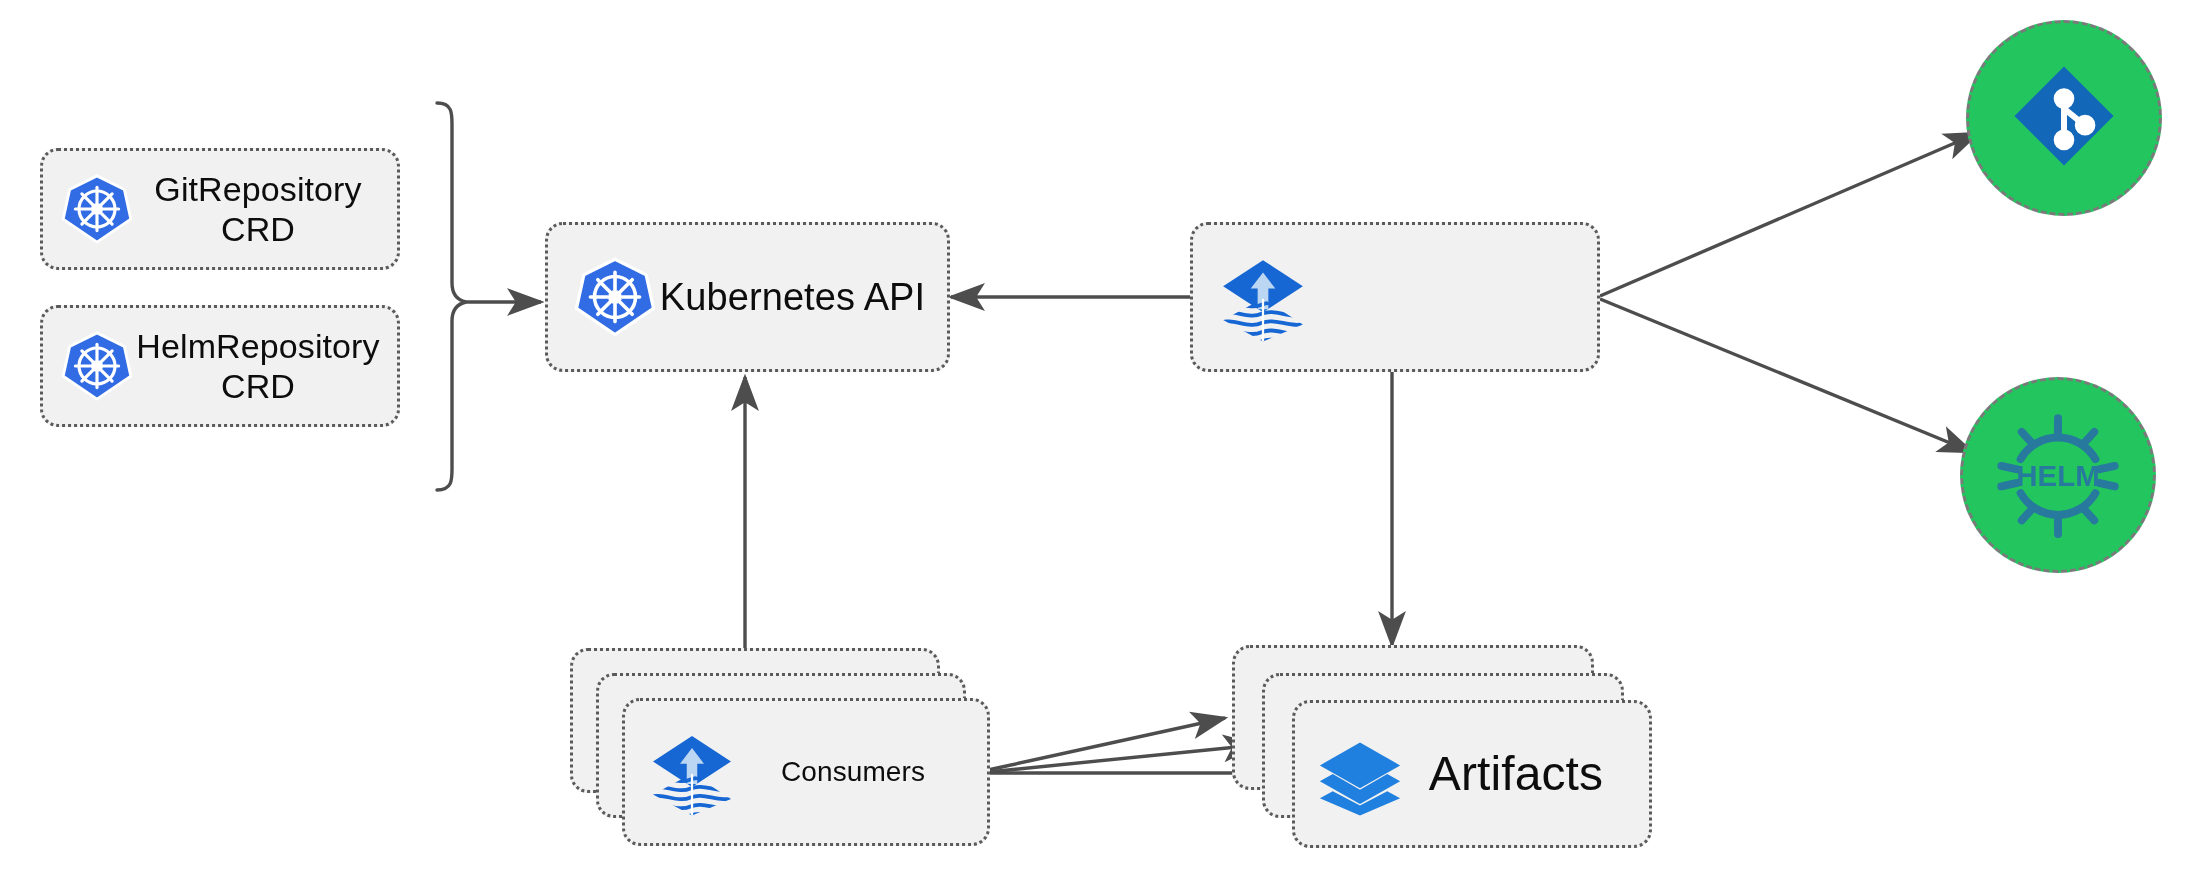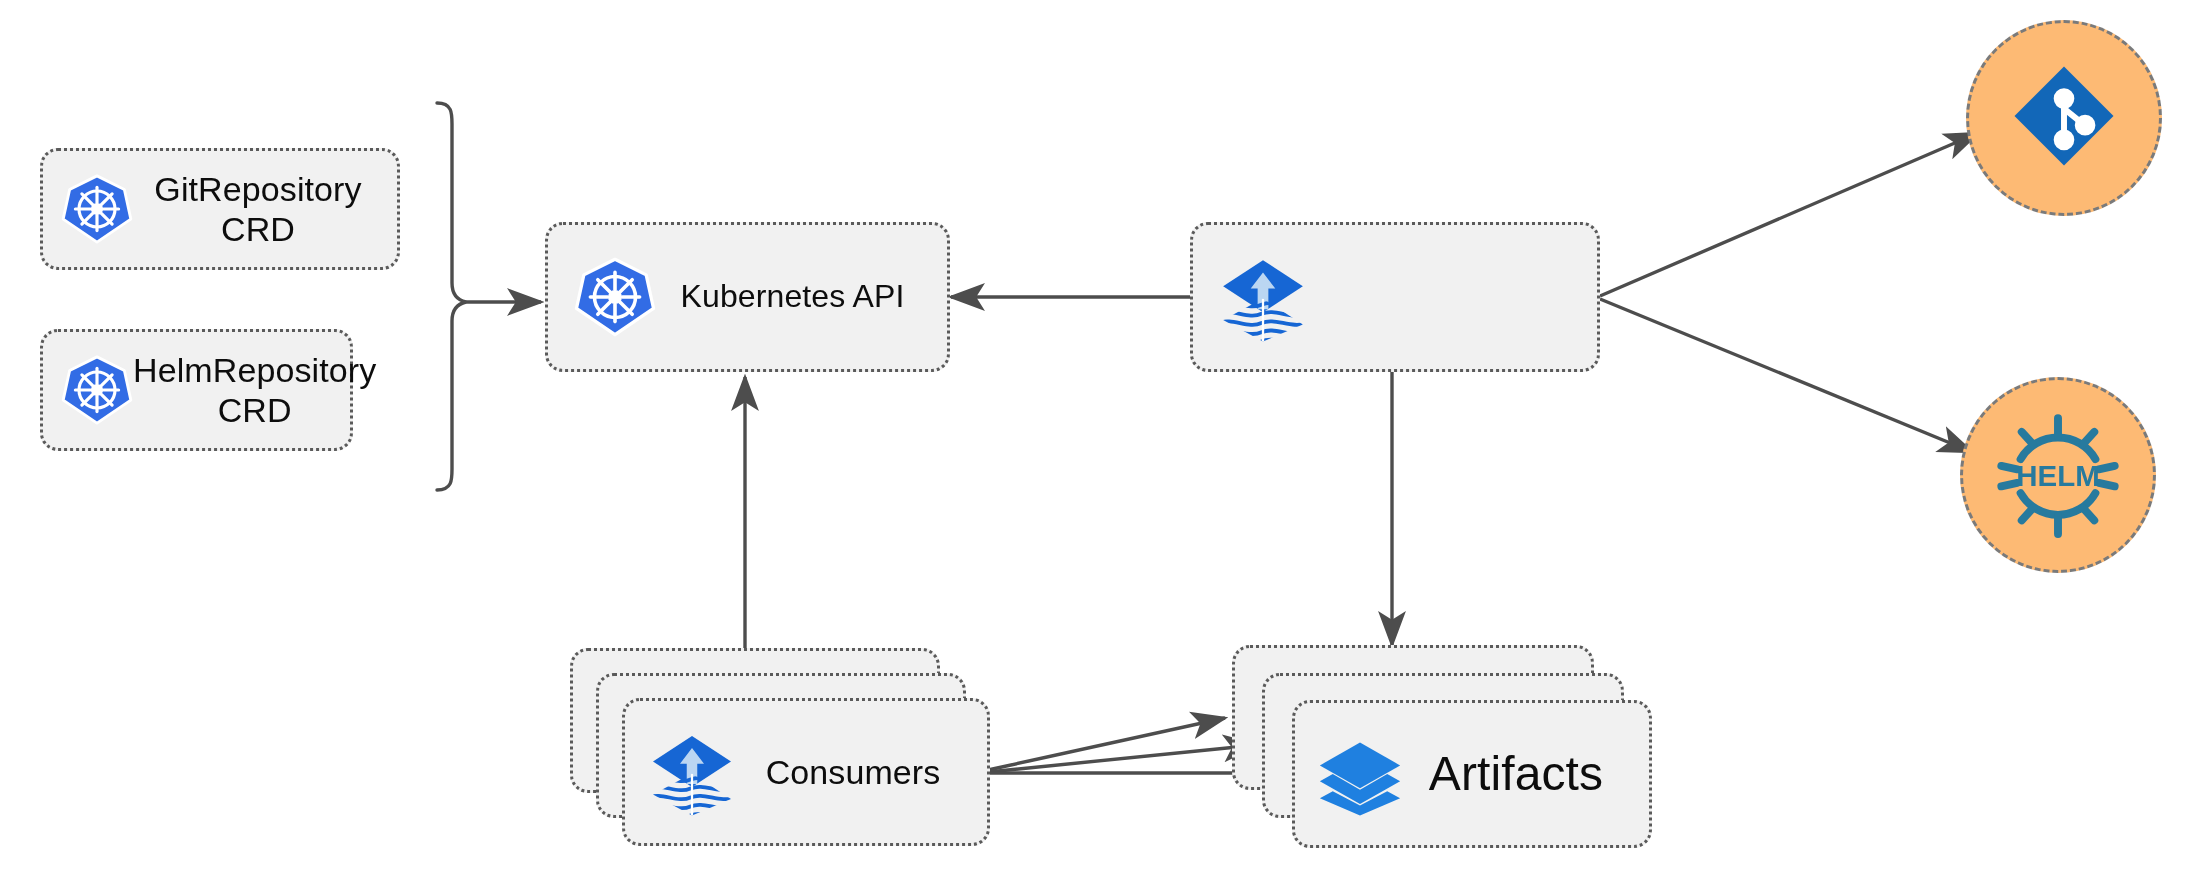--- a/index.html
+++ b/index.html
@@ -52,41 +52,41 @@
     background: #f1f1f1;
     border: 3px dotted #5a5a5a;
     border-radius: 18px;
   }
 
   
   .circle-node {
     position: absolute;
     box-sizing: border-box;
     border-radius: 50%;
-    background: #fdba74;
+    background: #22c55e;
     border: 3px dashed #7a7a7a;
     display: flex;
     align-items: center;
     justify-content: center;
   }
 
   
   #connectors {
     position: absolute;
     left: 0;
     top: 0;
     width: 2198px;
     height: 878px;
     pointer-events: none;
   }
 
   .crd-label { font-size: 34px; }
-  .api-label { font-size: 32px; }
+  .api-label { font-size: 38px; }
   .src-label { font-size: 38px; }
-  .cons-label { font-size: 34px; }
+  .cons-label { font-size: 28px; }
   .art-label { font-size: 48px; }
 </style>
 </head>
 <body>
 
 <div id="canvas">
 
   <svg id="connectors" viewBox="0 0 2198 878" xmlns="http://www.w3.org/2000/svg">
     <defs>
       <marker id="arrowhead" markerWidth="11" markerHeight="9" refX="10" refY="4.5" orient="auto" markerUnits="strokeWidth">
@@ -134,21 +134,21 @@
           <line x1="56" y1="56" x2="71" y2="71"></line>
           <line x1="71" y1="29" x2="56" y2="44"></line>
           <line x1="44" y1="56" x2="29" y2="71"></line>
         </g>
       </svg>
     </span>
     <span class="label crd-label">GitRepository
 CRD</span>
   </div>
 
-  <div class="node" style="left:40px; top:305px; width:313px; height:122px; padding:0 14px 0 18px;margin-top:24px;">
+  <div class="node" style="left:40px; top:305px; width:360px; height:122px; padding:0 14px 0 18px;">
     <span class="icon-slot">
       <svg width="72" height="72" viewBox="0 0 100 100">
         <polygon points="50,4 88,23 97,64 50,96 3,64 12,23" fill="#326CE5" stroke="#ffffff" stroke-width="4" stroke-linejoin="round"></polygon>
         <g fill="none" stroke="#ffffff" stroke-width="4.4" stroke-linecap="round">
           <circle cx="50" cy="50" r="25"></circle>
           <circle cx="50" cy="50" r="8.5" fill="#ffffff" stroke="none"></circle>
           <line x1="50" y1="20" x2="50" y2="41"></line>
           <line x1="50" y1="59" x2="50" y2="80"></line>
           <line x1="20" y1="50" x2="41" y2="50"></line>
           <line x1="59" y1="50" x2="80" y2="50"></line>

